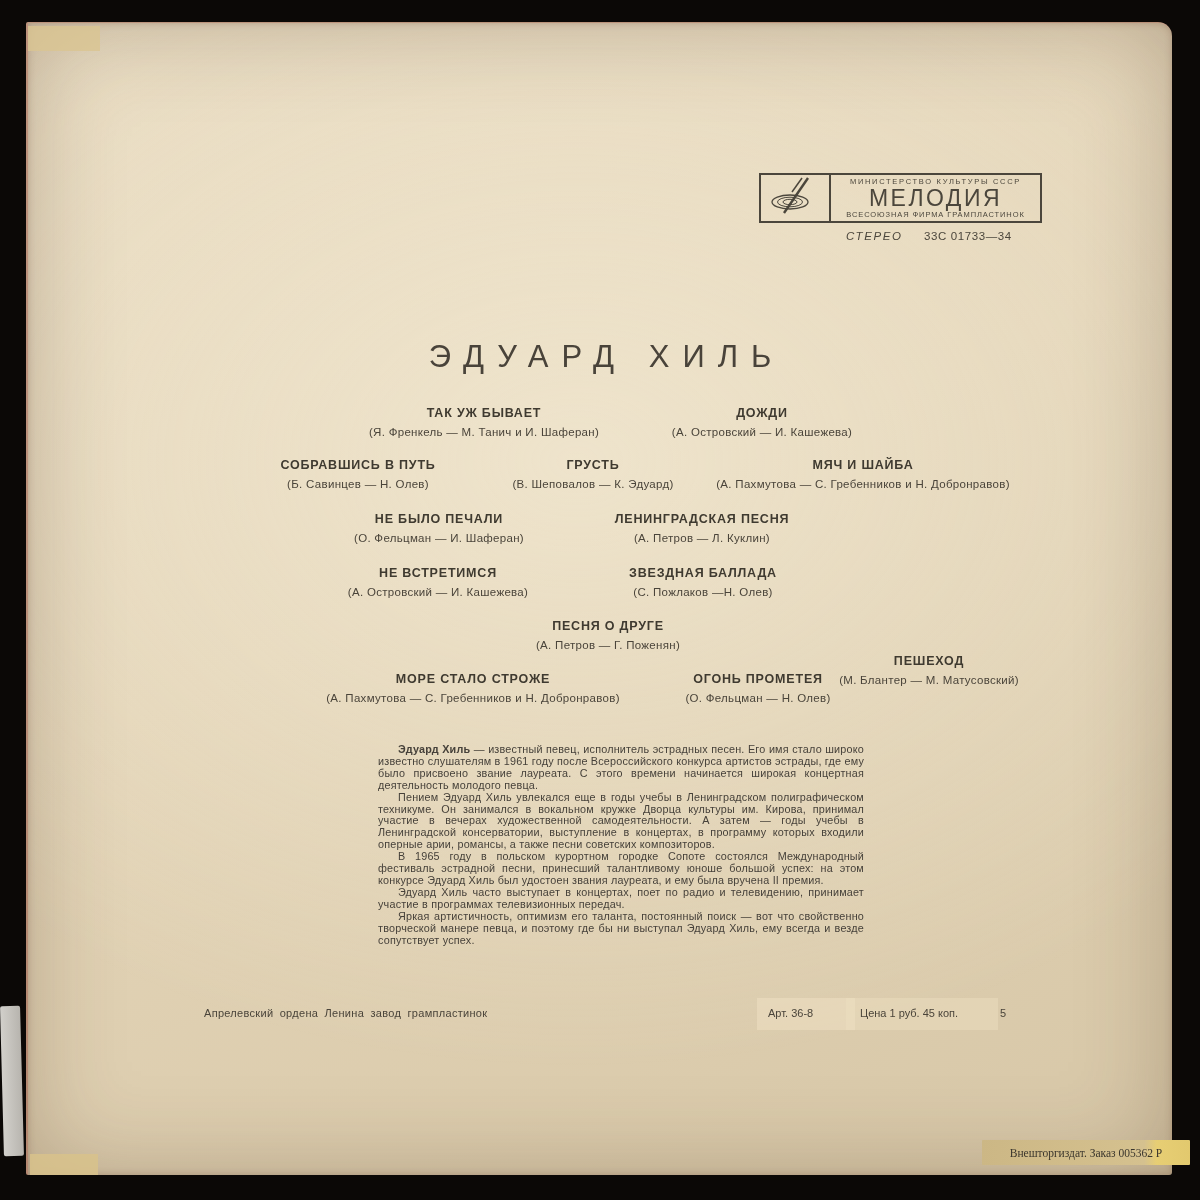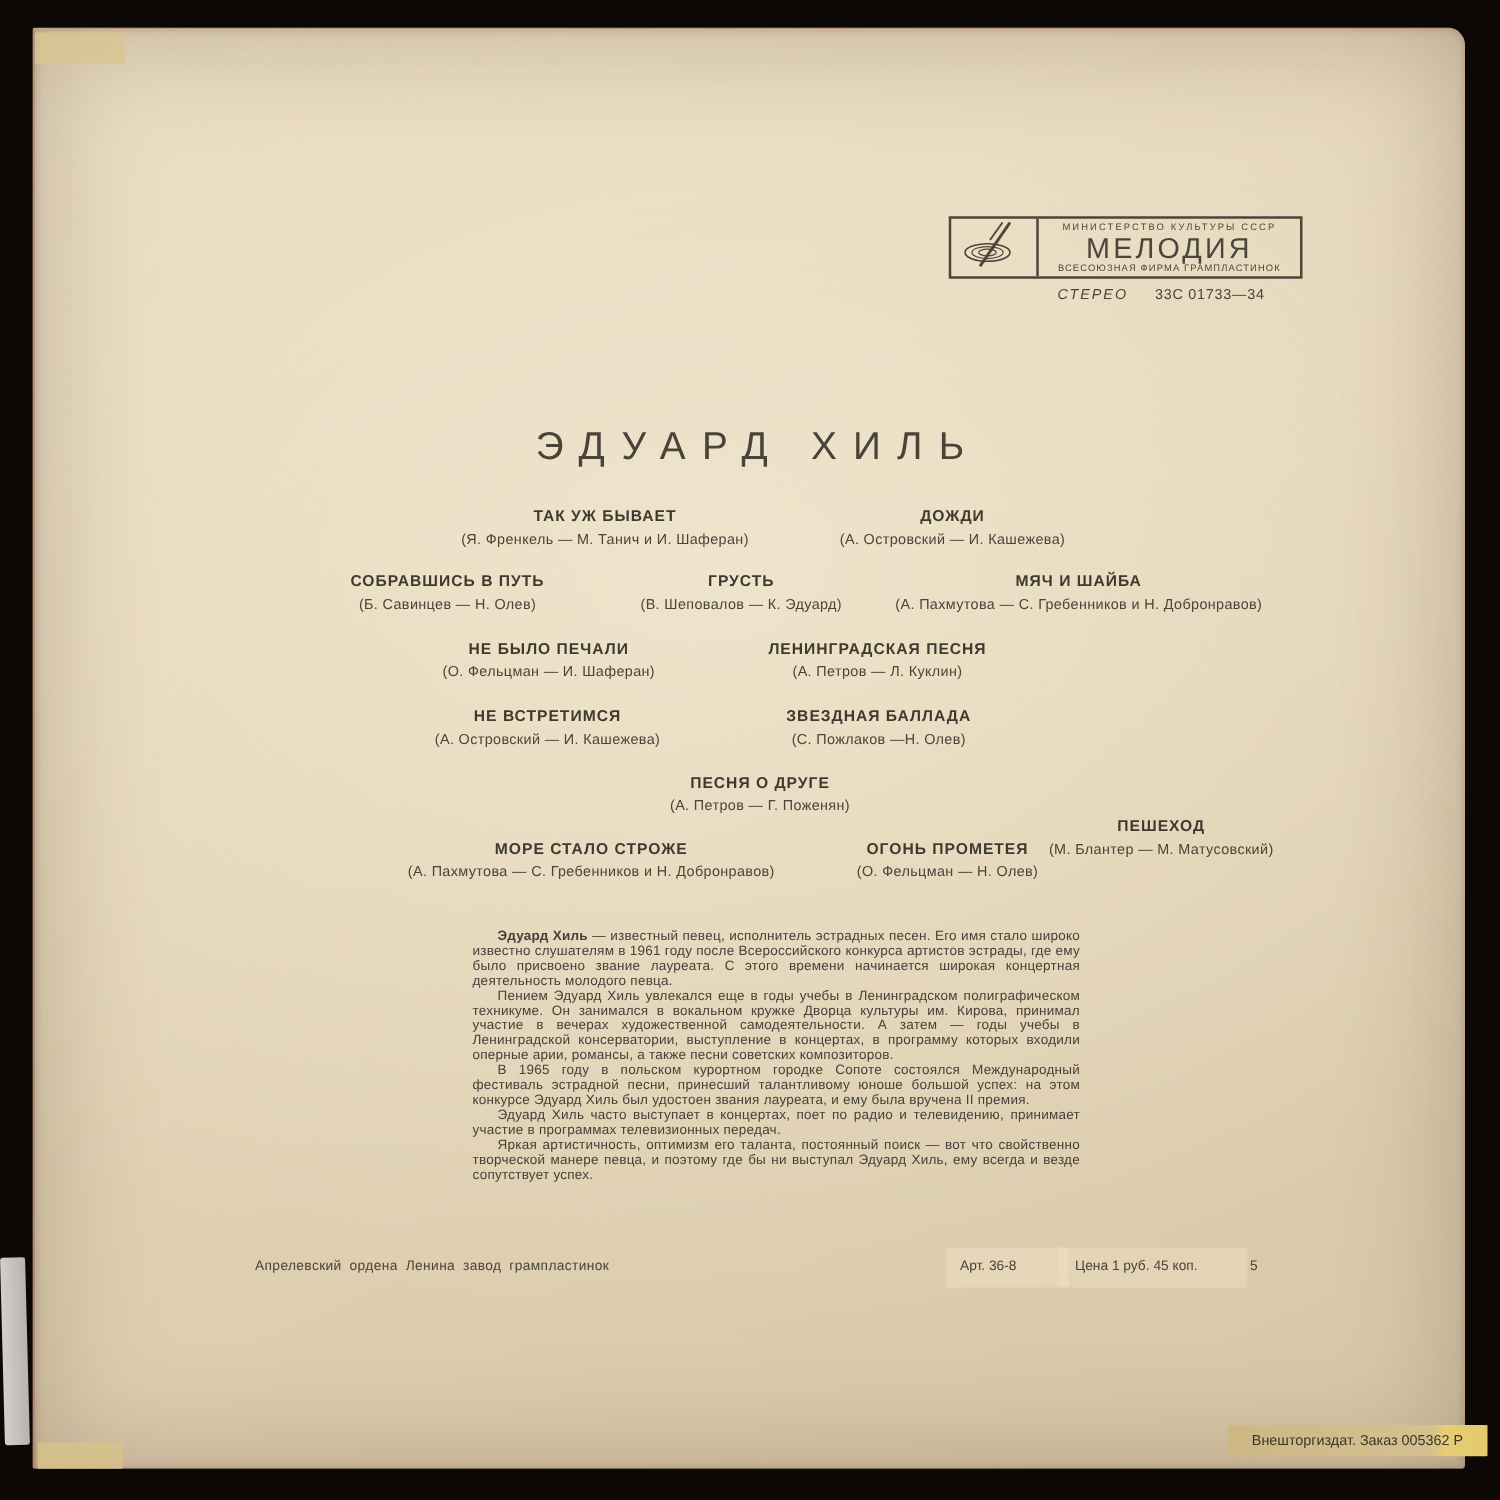--- a/index.html
+++ b/index.html
@@ -65,21 +65,21 @@
   .bio .lead{font-weight:700;}
   
   .foot{position:absolute;top:984px;font-size:11px;color:#4a443a;white-space:nowrap;}
   .plant{left:176px;letter-spacing:0.3px;word-spacing:3px;}
   .art{left:740px;} .price{left:832px;} .copydigit{left:972px;}
   
   .export-strip{
     position:absolute;left:982px;top:1140px;width:208px;height:25px;
     background:linear-gradient(90deg,#ccb785 0%,#d5c18f 78%,#e7ce74 84%,#e2c96e 100%);
     display:flex;align-items:center;justify-content:center;
-    font-size:11.5px;color:#3b362d;white-space:nowrap;border-radius:1px;
+    font-size:11.5px;color:#3b362d;white-space:nowrap;border-radius:1px;font-family:Liberation Serif, serif;
   }
 </style>
 </head>
 <body>
 
 <div class="sleeve">
 
   <div class="tape-tl"></div>
   <div class="tape-bl"></div>
   <div class="tape-art"></div>

